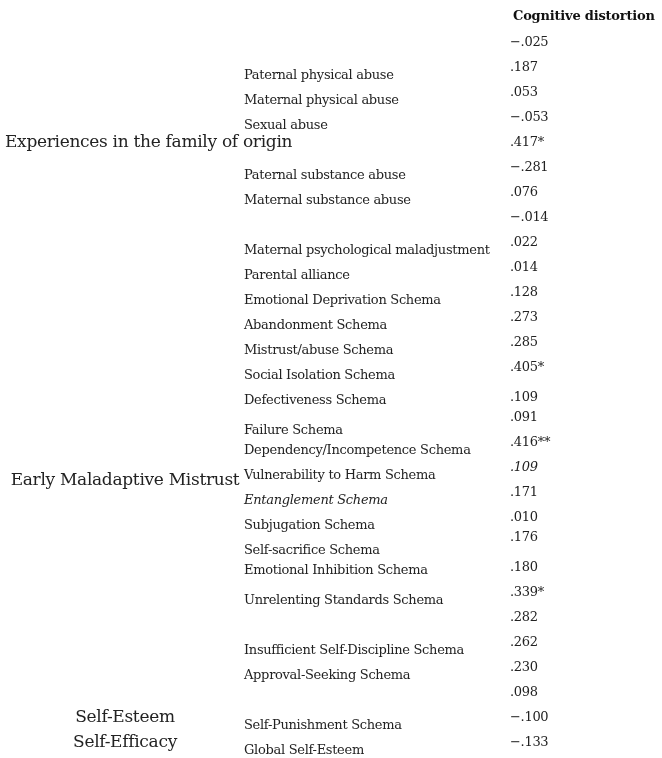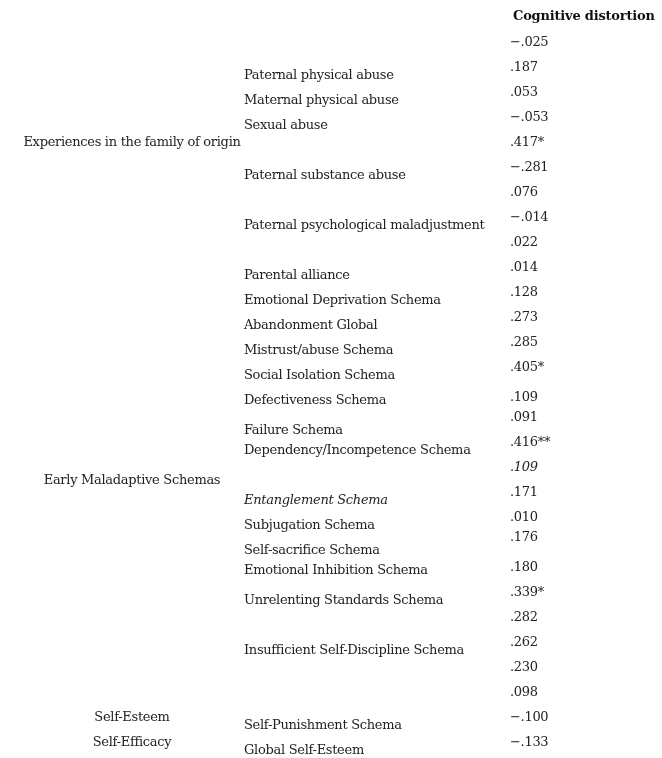--- a/index.html
+++ b/index.html
@@ -14,22 +14,22 @@
     font-weight: bold; font-size: 13px; letter-spacing: -0.2px;
     white-space: nowrap; color: #111;
   }
   .row {
     position: absolute; left: 0; width: 662px; height: 25px;
     font-size: 13px; letter-spacing: -0.3px; white-space: nowrap;
   }
   .row .var { position: absolute; left: 244px; top: 0; line-height: 25px; margin-top: 33px; }
   .row .val { position: absolute; left: 510px; top: 0; line-height: 25px; }
   .group {
-    position: absolute; left: 12px; width: 240px; text-align: center;
-    font-size: 13px; letter-spacing: -0.3px; white-space: nowrap; line-height: 25px;
+    position: absolute; left: 5px; width: 240px; text-align: center;
+    font-size: 17px; letter-spacing: -0.3px; white-space: nowrap; line-height: 25px;
   }
 </style>
 </head>
 <body>
 
 <div class="tbl">
   <div class="header">Cognitive distortion</div>
   <div id="rows">
       <div class="row" style="top: 29px;">
         <span class="var">Paternal physical abuse</span>
@@ -44,39 +44,40 @@
         <span class="val">.053</span>
       </div>
       <div class="row" style="top: 104px;">
         <span class="val">−.053</span>
       </div>
       <div class="row" style="top: 129px;">
         <span class="var">Paternal substance abuse</span>
         <span class="val">.417*</span>
       </div>
       <div class="row" style="top: 154px;">
+        <span class="var">Maternal substance abuse</span>
         <span class="val">−.281</span>
       </div>
       <div class="row" style="top: 179px;">
-        <span class="var">Paternal psychological maladjustment</span>
         <span class="val">.076</span>
       </div>
       <div class="row" style="top: 204px;">
+        <span class="var">Maternal psychological maladjustment</span>
         <span class="val">−.014</span>
       </div>
       <div class="row" style="top: 229px;">
         <span class="var">Parental alliance</span>
         <span class="val">.022</span>
       </div>
       <div class="row" style="top: 254px;">
         <span class="var">Emotional Deprivation Schema</span>
         <span class="val">.014</span>
       </div>
       <div class="row" style="top: 279px;">
-        <span class="var">Abandonment Global</span>
+        <span class="var">Abandonment Schema</span>
         <span class="val">.128</span>
       </div>
       <div class="row" style="top: 304px;">
         <span class="var">Mistrust/abuse Schema</span>
         <span class="val">.273</span>
       </div>
       <div class="row" style="top: 329px;">
         <span class="var">Social Isolation Schema</span>
         <span class="val">.285</span>
       </div>
@@ -86,20 +87,21 @@
       </div>
       <div class="row" style="top: 384px; padding-left: 35px;">
         <span class="var">Failure Schema</span>
         <span class="val">.109</span>
       </div>
       <div class="row" style="top: 404px;">
         <span class="var">Dependency/Incompetence Schema</span>
         <span class="val">.091</span>
       </div>
       <div class="row" style="top: 429px;">
+        <span class="var">Vulnerability to Harm Schema</span>
         <span class="val">.416**</span>
       </div>
       <div class="row" style="top: 454px; font-style: italic;">
         <span class="var">Entanglement Schema</span>
         <span class="val">.109</span>
       </div>
       <div class="row" style="top: 479px;">
         <span class="var">Subjugation Schema</span>
         <span class="val">.171</span>
       </div>
@@ -116,37 +118,38 @@
         <span class="val">.180</span>
       </div>
       <div class="row" style="top: 579px;">
         <span class="val">.339*</span>
       </div>
       <div class="row" style="top: 604px;">
         <span class="var">Insufficient Self-Discipline Schema</span>
         <span class="val">.282</span>
       </div>
       <div class="row" style="top: 629px;">
+        <span class="var">Approval-Seeking Schema</span>
         <span class="val">.262</span>
       </div>
       <div class="row" style="top: 654px;">
         <span class="val">.230</span>
       </div>
       <div class="row" style="top: 679px;">
         <span class="var">Self-Punishment Schema</span>
         <span class="val">.098</span>
       </div>
       <div class="row" style="top: 704px;">
         <span class="var">Global Self-Esteem</span>
         <span class="val">−.100</span>
       </div>
       <div class="row" style="top: 729px;">
         <span class="var">General Self-Efficacy</span>
         <span class="val">−.133</span>
       </div>
     </div>
   <div id="groups">
       <div class="group" style="top: 129px;">Experiences in the family of origin</div>
-      <div class="group" style="top: 466.5px;">Early Maladaptive Schemas</div>
+      <div class="group" style="top: 466.5px;">Early Maladaptive Mistrust</div>
       <div class="group" style="top: 704px;">Self-Esteem</div>
       <div class="group" style="top: 729px;">Self-Efficacy</div>
     </div>
 </div>
 
 </body></html>

